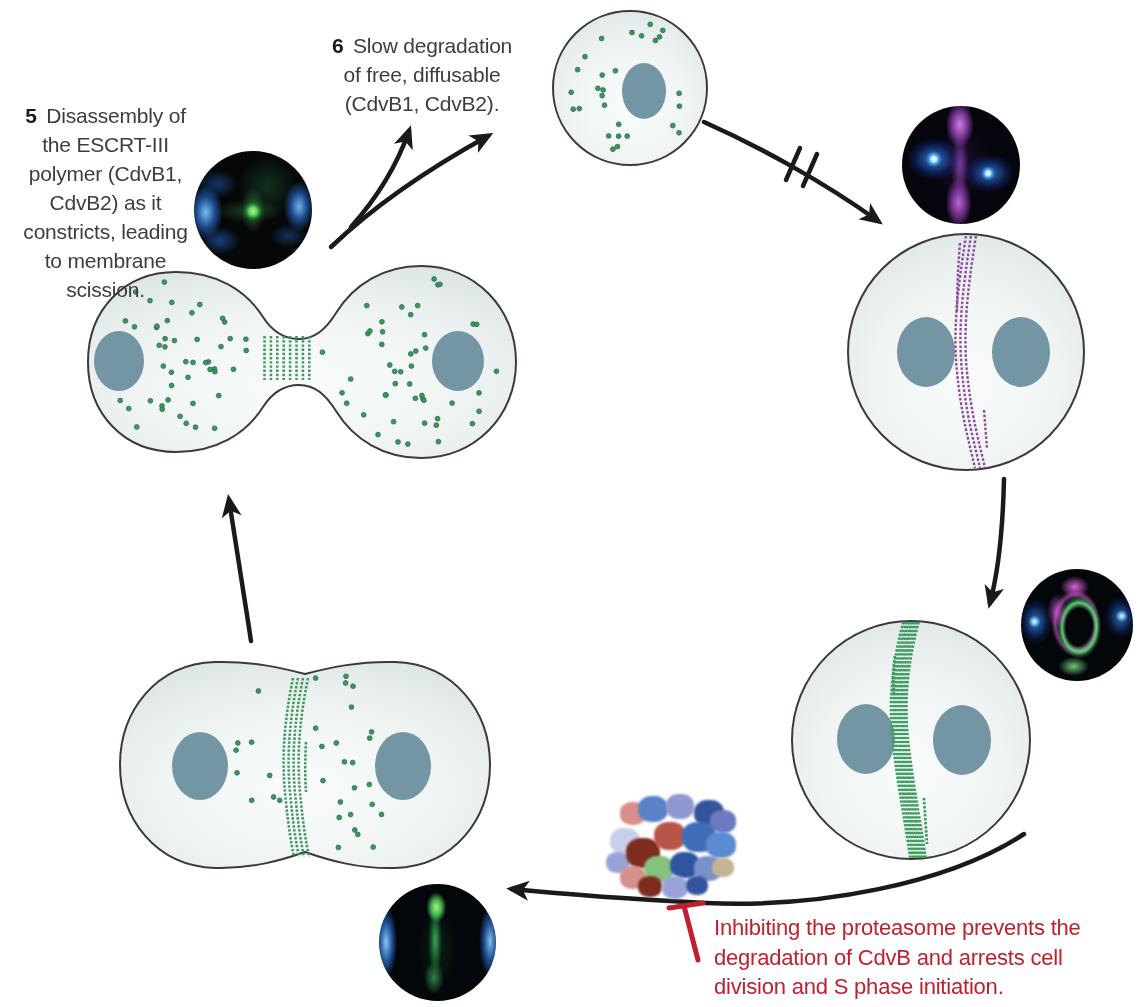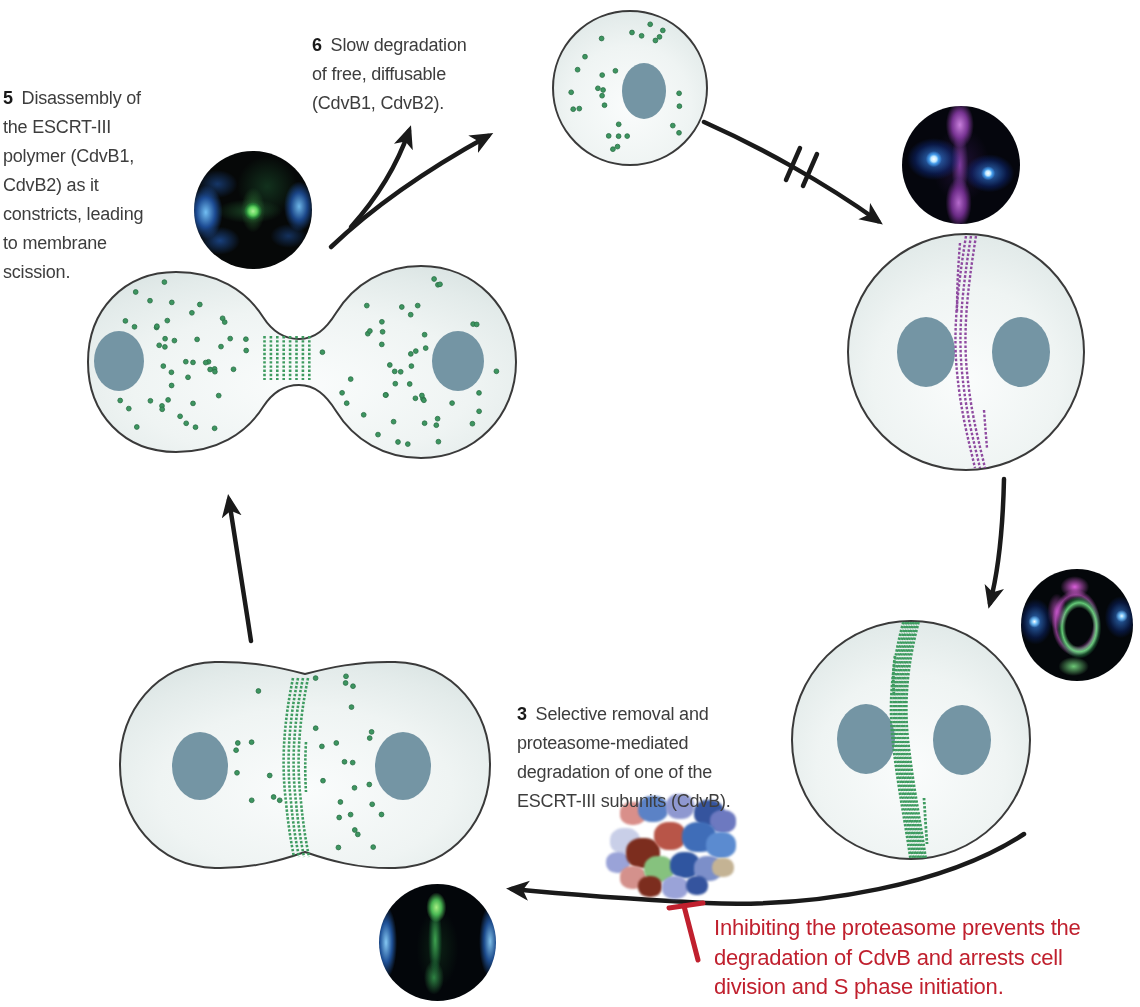--- a/index.html
+++ b/index.html
@@ -1,26 +1,26 @@
 <!DOCTYPE html>
 <html><head>
 <meta charset="utf-8">
 <style>
   html,body{margin:0;padding:0;background:#ffffff;}
   .stage{position:relative;width:1140px;height:1007px;background:#ffffff;overflow:hidden;
          font-family:"Liberation Sans","DejaVu Sans",sans-serif;}
   .stage svg{position:absolute;left:0;top:0;}
-  .step{position:absolute;font-size:18px;line-height:29px;color:#3d3d3d;
-        white-space:pre-line;letter-spacing:-0.2px;}
+  .step{position:absolute;font-size:21px;line-height:29px;color:#3d3d3d;
+        white-space:pre-line;letter-spacing:-0.2px;text-align:center;}
   .step b{font-weight:bold;color:#191919;margin-right:4px;}
   #step1{left:688px;top:199px;width:195px;}
   #step2{left:743px;top:511px;width:255px;}
   #step3{left:517px;top:671px;width:295px;}
   #step4{left:3px;top:512px;width:195px;}
-  #step5{left:3px;top:55px;width:205px;}
+  #step5{left:3px;top:72px;width:205px;}
   #step6{left:312px;top:2px;width:220px;}
   #note{position:absolute;left:714px;top:913px;width:424px;font-size:22px;line-height:29.5px;
         color:#c0202e;white-space:pre-line;letter-spacing:-0.2px;}
   .micro{position:absolute;border-radius:50%;}
   #micA{left:194px;top:151px;width:118px;height:118px;background:
     radial-gradient(circle 9px at 50% 51%, #aef297 0%, #5fd45f 45%, rgba(40,150,60,.65) 75%, rgba(20,90,40,0) 100%),
     radial-gradient(ellipse 16px 30px at 50% 50%, rgba(70,180,80,.55), rgba(0,0,0,0) 75%),
     radial-gradient(ellipse 44px 16px at 47% 51%, rgba(50,140,70,.45), rgba(0,0,0,0) 75%),
     radial-gradient(ellipse 17px 27px at 10% 52%, rgba(120,200,255,.95), rgba(40,110,220,.65) 55%, rgba(10,40,120,0) 100%),
     radial-gradient(ellipse 15px 25px at 89% 47%, rgba(120,200,255,.9), rgba(40,110,220,.6) 55%, rgba(10,40,120,0) 100%),
@@ -356,26 +356,20 @@
       <span style="left: 16px; top: 72px; width: 26px; height: 22.88px; background: rgb(212, 145, 140);"></span>
       <span style="left: 40px; top: 62px; width: 30px; height: 26.4px; background: rgb(134, 194, 126);"></span>
       <span style="left: 66px; top: 58px; width: 30px; height: 26.4px; background: rgb(47, 85, 160);"></span>
       <span style="left: 90px; top: 62px; width: 28px; height: 24.64px; background: rgb(124, 143, 201);"></span>
       <span style="left: 108px; top: 64px; width: 22px; height: 19.36px; background: rgb(196, 179, 148);"></span>
       <span style="left: 34px; top: 82px; width: 24px; height: 21.12px; background: rgb(124, 45, 30);"></span>
       <span style="left: 58px; top: 82px; width: 26px; height: 22.88px; background: rgb(154, 163, 216);"></span>
       <span style="left: 82px; top: 82px; width: 22px; height: 19.36px; background: rgb(53, 84, 158);"></span>
     </div>
 
-  <div class="step" id="step3">
-    <b>3</b><span> Selective removal and
-proteasome-mediated
-degradation of one of the
-ESCRT-III subunits (CdvB).</span>
-  </div>
   <div class="step" id="step5">
     <b>5</b><span> Disassembly of
 the ESCRT-III
 polymer (CdvB1,
 CdvB2) as it
 constricts, leading
 to membrane
 scission.</span>
   </div>
   <div class="step" id="step6">

